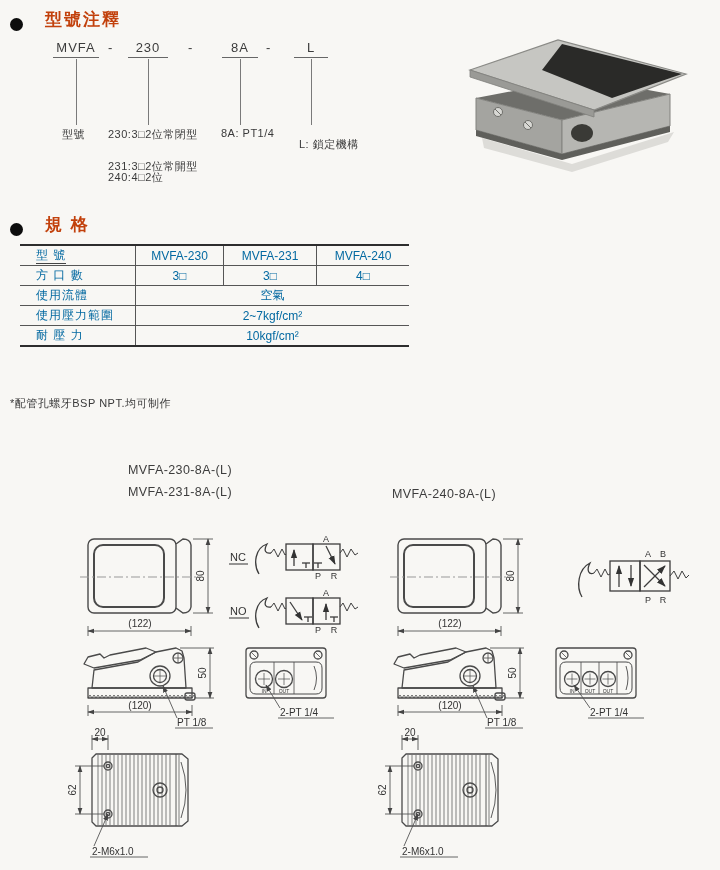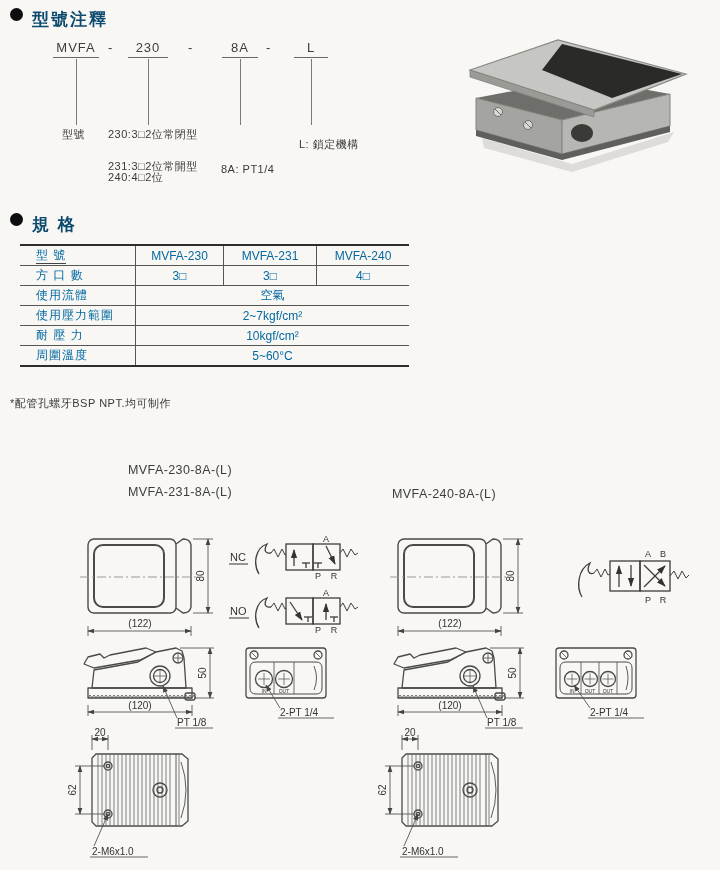--- a/index.html
+++ b/index.html
@@ -1,19 +1,19 @@
 <!DOCTYPE html>
 <html><head>
 <meta charset="utf-8">
 <style>
   html,body{margin:0;padding:0;background:#e9e8e5;}
   .page{position:relative;width:720px;height:870px;background:#f8f7f4;overflow:hidden;
         font-family:"Liberation Sans","DejaVu Sans",sans-serif;color:#2e2e2e;}
   .abs{position:absolute;}
-  .sec-title{display:flex;align-items:flex-start;gap:9px;font-size:17px;font-weight:bold;letter-spacing:2px;color:#0c4a6e;}
+  .sec-title{display:flex;align-items:flex-end;gap:22px;font-size:17px;font-weight:bold;letter-spacing:2px;color:#c2410c;}
   .bullet{width:13px;height:13px;border-radius:50%;background:#0d0d0d;flex:0 0 auto;}
   
   .code{font-size:13px;letter-spacing:1px;color:#3c3c3c;text-align:center;border-bottom:1px solid #666;padding-bottom:2px;}
   .dash{font-size:13px;color:#3c3c3c;}
   .vline{width:1px;background:#7a7a7a;}
   .note{font-size:11px;color:#3a3a3a;letter-spacing:0.5px;white-space:nowrap;}
   
   .spec{position:absolute;left:20px;top:244px;width:370px;border-collapse:collapse;
         border-top:2.5px solid #2d2d2d;border-bottom:2.5px solid #2d2d2d;font-size:12px;color:#0369a1;table-layout:fixed;}
   .spec td{height:19px;padding:0;border-bottom:1px solid #565656;white-space:nowrap;}
@@ -47,21 +47,21 @@
 
   <div class="abs vline" style="left:76px;top:59px;height:66px;"></div>
   <div class="abs vline" style="left:148px;top:59px;height:66px;"></div>
   <div class="abs vline" style="left:240px;top:59px;height:66px;"></div>
   <div class="abs vline" style="left:311px;top:59px;height:66px;"></div>
 
   <div class="abs note" style="left:62px;top:127px;">型號</div>
   <div class="abs note" style="left:108px;top:127px;">230:3□2位常閉型</div>
   <div class="abs note" style="left:108px;top:159px;">231:3□2位常開型</div>
   <div class="abs note" style="left:108px;top:170px;">240:4□2位</div>
-  <div class="abs note" style="left:221px;top:127px;margin-top:36px;">8A: PT1/4</div>
+  <div class="abs note" style="left:221px;top:127px;">8A: PT1/4</div>
   <div class="abs note" style="left:299px;top:137px;">L: 鎖定機構</div>
 
   <div class="abs" style="left:462px;top:20px;width:236px;height:160px;">
     <svg width="236" height="160" viewBox="0 0 236 160">
       <g>
         <polygon points="20,118 110,144 212,112 206,122 110,152 22,128" fill="#dddcd8"></polygon>
         <polygon points="14,78 120,58 208,74 100,100" fill="#6e6e6a"></polygon>
         <polygon points="14,78 14,110 100,134 100,100" fill="#a4a4a0" stroke="#82827e" stroke-width="1"></polygon>
         <polygon points="100,100 100,134 208,106 208,74" fill="#b6b6b2" stroke="#82827e" stroke-width="1"></polygon>
         <polygon points="14,110 100,134 208,106 208,112 100,140 14,116" fill="#5f5f5b"></polygon>
@@ -101,24 +101,20 @@
       <td class="val" colspan="3">空氣</td>
     </tr>
     <tr>
       <td class="lbl">使用壓力範圍</td>
       <td class="val" colspan="3">2~7kgf/cm²</td>
     </tr>
     <tr>
       <td class="lbl">耐 壓 力</td>
       <td class="val" colspan="3">10kgf/cm²</td>
     </tr>
-    <tr>
-      <td class="lbl">周圍溫度</td>
-      <td class="val" colspan="3">5~60°C</td>
-    </tr>
   </tbody>
     </table>
 
   <div class="abs footnote" style="left:10px;top:396px;">*配管孔螺牙BSP NPT.均可制作</div>
 
   <div class="abs caption" style="left:128px;top:463px;">MVFA-230-8A-(L)</div>
   <div class="abs caption" style="left:128px;top:485px;">MVFA-231-8A-(L)</div>
   <div class="abs caption" style="left:392px;top:487px;">MVFA-240-8A-(L)</div>
 
   <div class="abs" style="left:80px;top:531px;">

